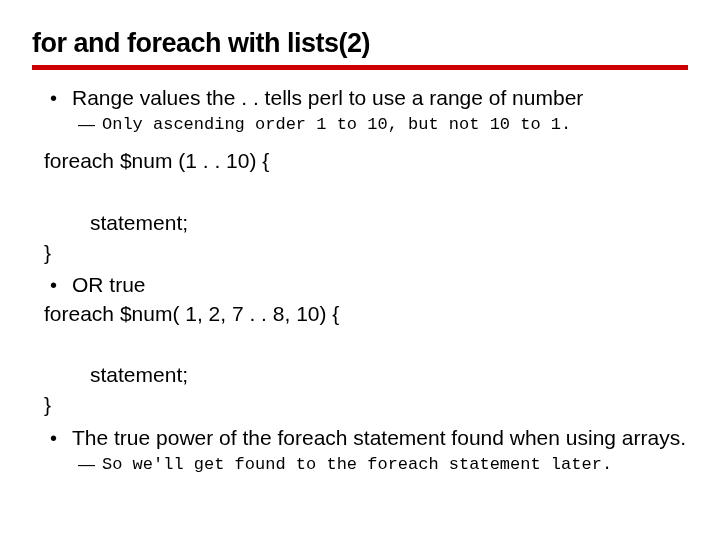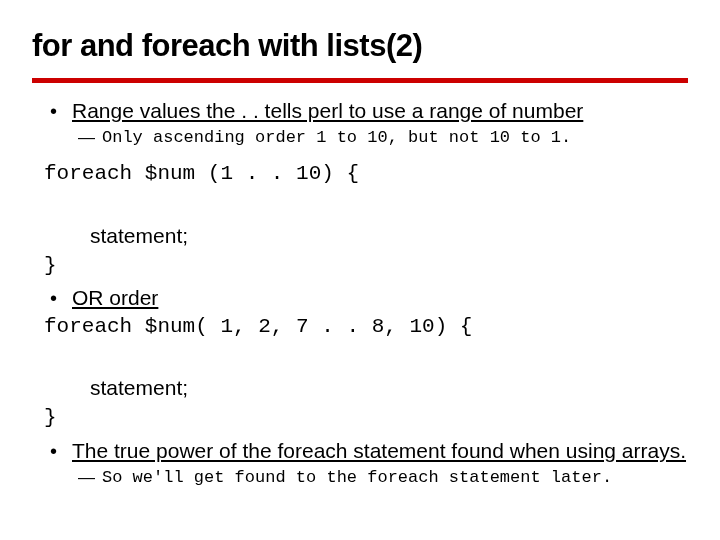--- a/index.html
+++ b/index.html
@@ -6,23 +6,23 @@
   body {
     width: 720px;
     height: 540px;
     background: #fff;
     font-family: Verdana, Arial, sans-serif;
     color: #000;
     padding: 28px 32px 0 32px;
   }
   .title {
     font-weight: 900;
-    font-size: 31px;
+    font-size: 27px;
     letter-spacing: -0.5px;
-    padding-bottom: 14px;
+    padding-bottom: 6px;
     border-bottom: 5px solid #cc0000;
     margin-bottom: 14px;
   }
   .content {
     font-size: 21px;
     line-height: 1.35;
     padding-left: 12px;
   }
   .bullet-row {
     display: flex;
@@ -33,42 +33,40 @@
     flex: 0 0 auto;
     width: 28px;
     text-align: left;
     padding-left: 6px;
     color: #000;
     font-size: 20px;
     line-height: 1.4;
   }
   .bullet-row .txt {
     flex: 1 1 auto;
-    text-decoration: underline;
   }
   .em-row {
     display: flex;
     align-items: flex-start;
     padding-left: 34px;
     font-size: 17px;
     margin-top: 2px;
     margin-bottom: 10px;
   }
   .em-row .dash {
     flex: 0 0 auto;
     width: 24px;
   }
   .em-row .txt {
     flex: 1 1 auto;
     font-family: Liberation Mono, monospace;
   }
   .plain {
     margin-left: 0;
     margin-bottom: 2px;
-    font-family: Liberation Mono, monospace;
   }
   .indent {
     margin-left: 46px;
     margin-bottom: 2px;
     margin-top: 33px;
   }
   .gap-above { margin-top: 4px; }
 </style>
 </head>
 <body>
@@ -86,21 +84,21 @@
     <div class="dash">—</div>
     <div class="txt">Only ascending order 1 to 10, but not 10 to 1.</div>
   </div>
 
   <div class="plain">foreach $num (1 . . 10) {</div>
   <div class="indent">statement;</div>
   <div class="plain">}</div>
 
   <div class="bullet-row gap-above">
     <div class="dot">•</div>
-    <div class="txt">OR order</div>
+    <div class="txt">OR true</div>
   </div>
 
   <div class="plain">foreach $num( 1, 2, 7 . . 8, 10) {</div>
   <div class="indent">statement;</div>
   <div class="plain">}</div>
 
   <div class="bullet-row gap-above">
     <div class="dot">•</div>
     <div class="txt">The true power of the foreach statement found when using arrays.</div>
   </div>

